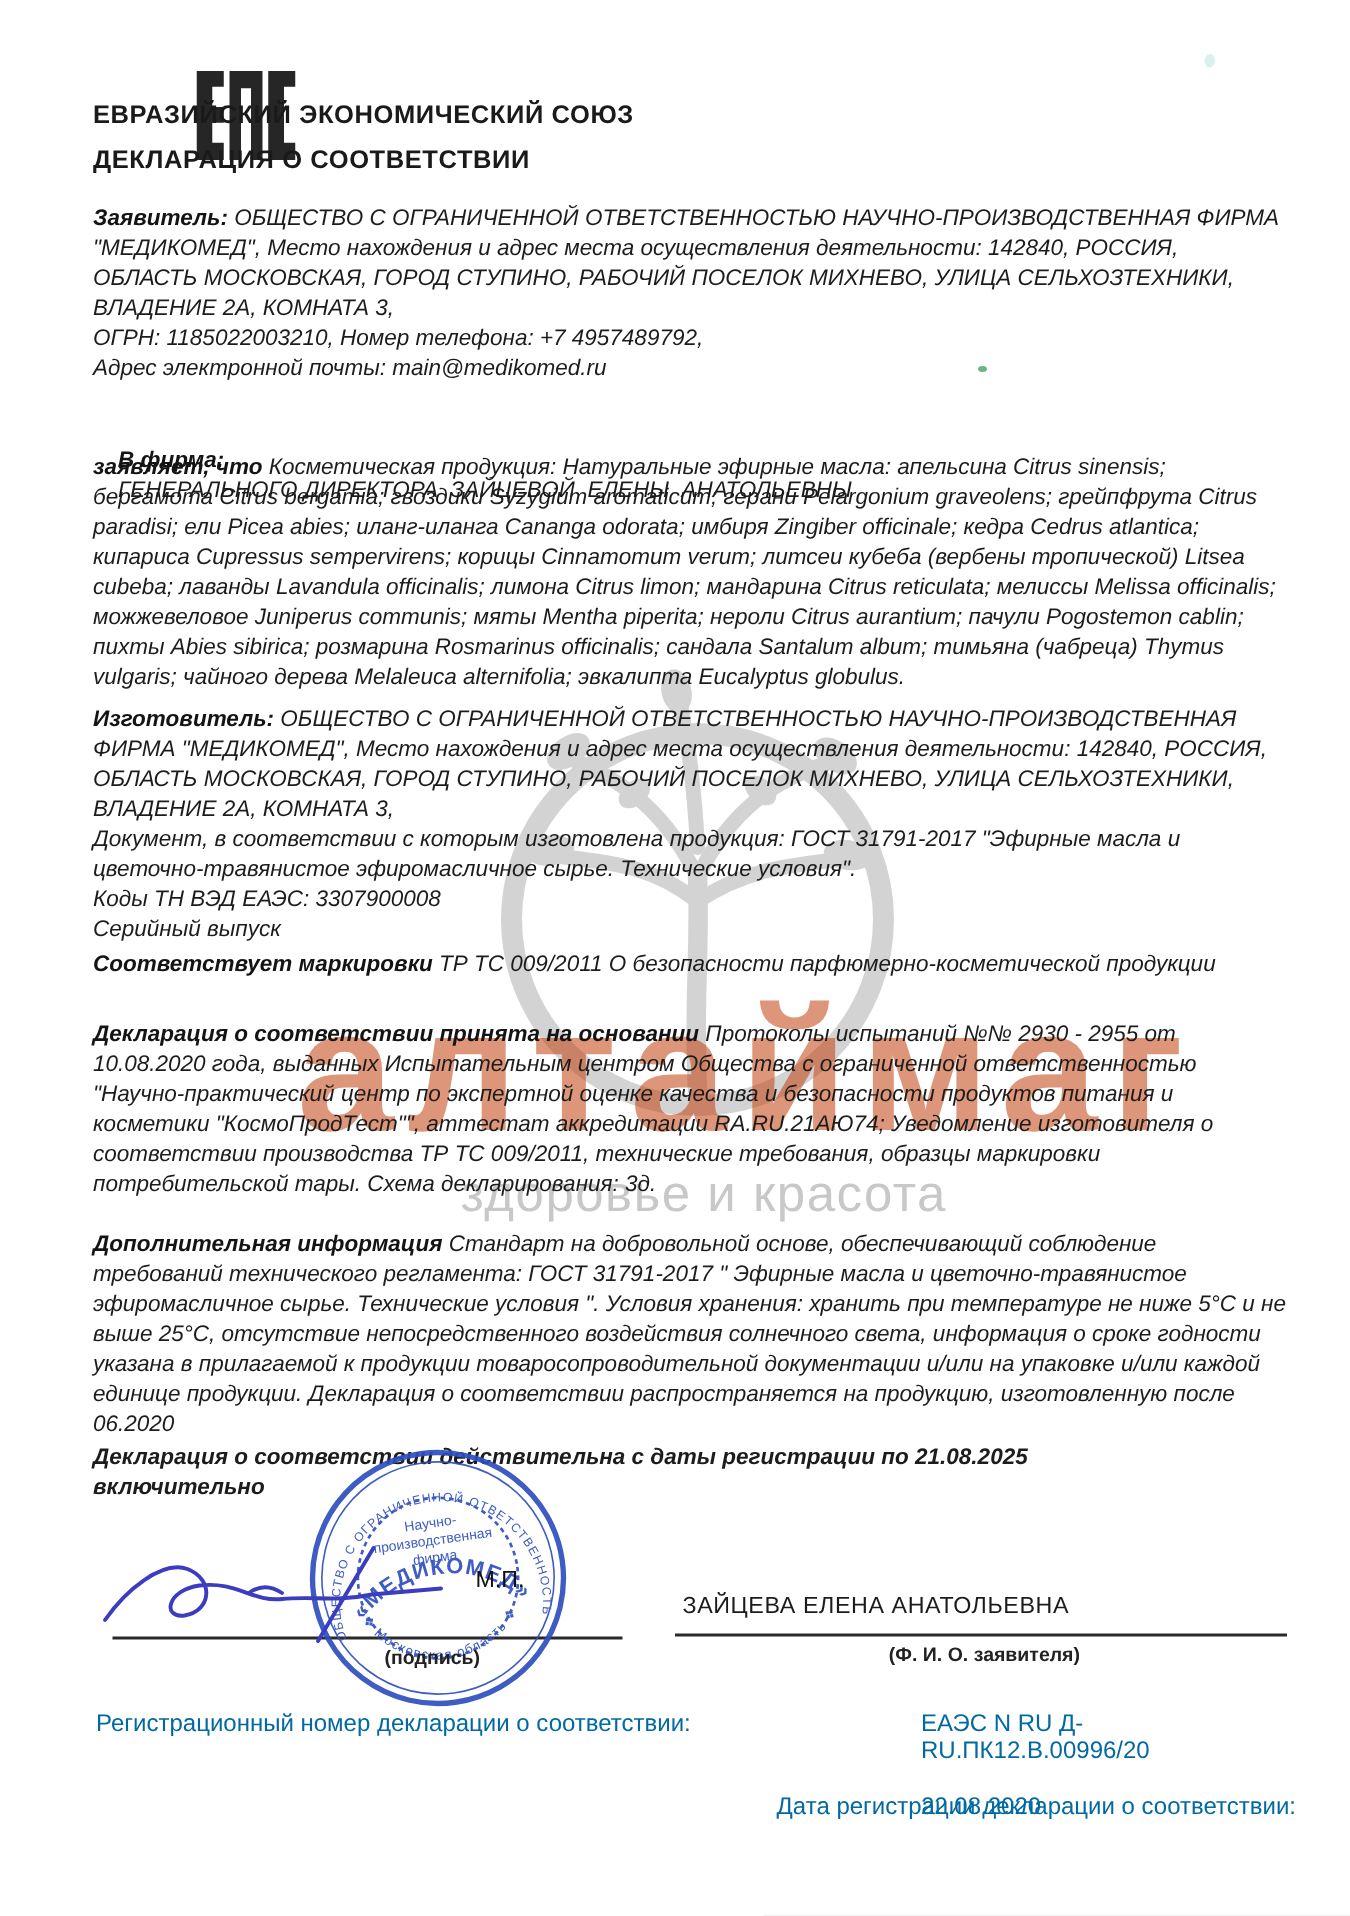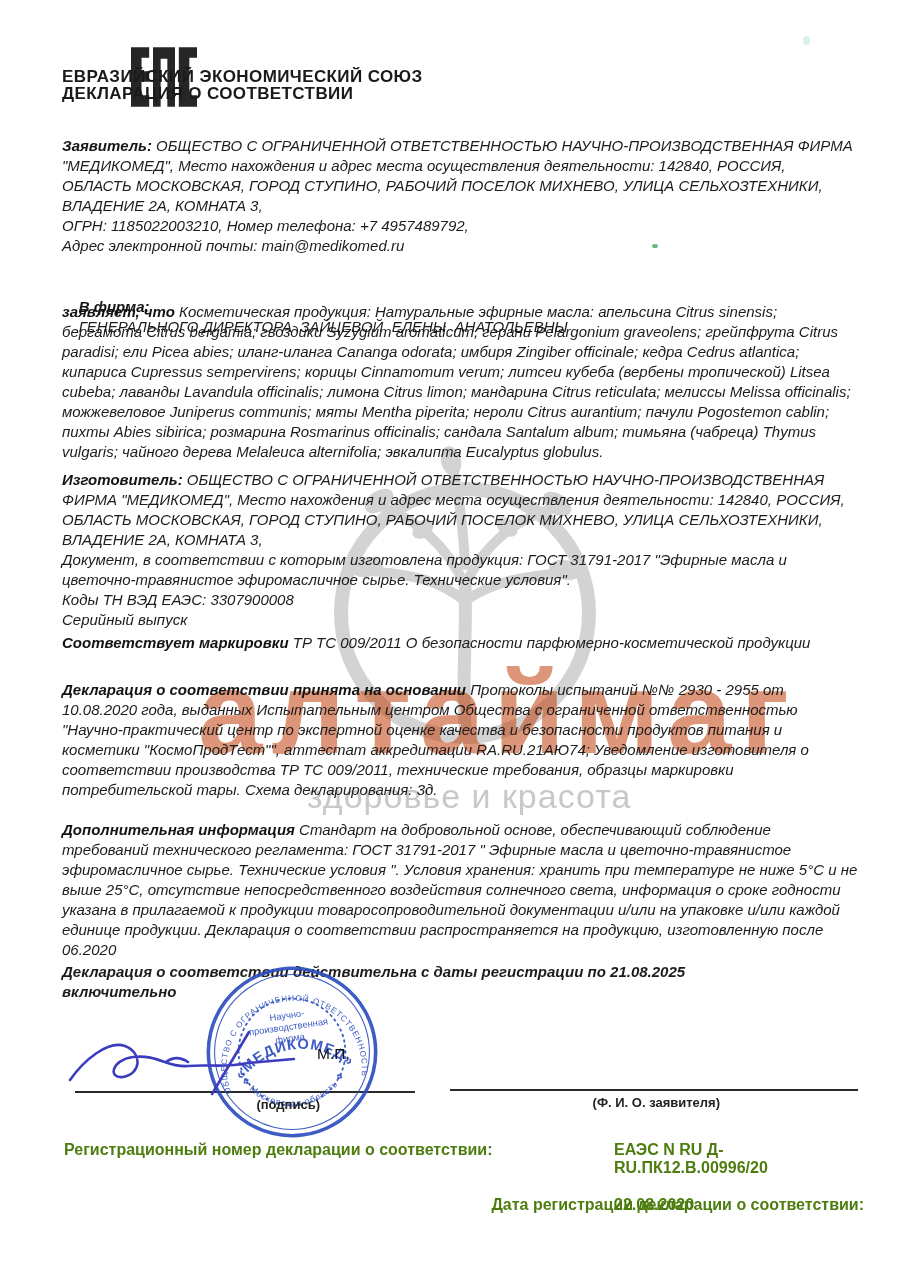--- a/index.html
+++ b/index.html
@@ -22,21 +22,21 @@
   .stamp{position:absolute;left:203px;top:963px;width:178px;height:178px;z-index:3;opacity:.92;}
   .sig-svg{position:absolute;left:62px;top:1018px;z-index:4;}
   .mp{position:absolute;left:317px;top:1045px;font-size:15.5px;color:#101010;z-index:4;}
   .signer{position:absolute;left:455px;top:1062px;font-size:15.5px;letter-spacing:.4px;color:#1b1b1b;z-index:5;}
   .sig-line{position:absolute;left:75px;top:1091px;width:340px;border-top:2px solid #2a2a2a;z-index:2;}
   .fio-line{position:absolute;left:450px;top:1089px;width:408px;border-top:2px solid #2a2a2a;z-index:2;}
   .cap{position:absolute;font-size:13px;font-weight:bold;color:#222;text-align:right;z-index:4;}
   .cap-sign{left:140px;top:1097px;width:180px;}
   .cap-fio{left:480px;top:1095px;width:240px;}
   
-  .reg-row{position:absolute;left:64px;width:800px;font-size:16px;font-weight:bold;z-index:2;color:#4d7c0f;}
+  .reg-row{position:absolute;left:64px;width:800px;font-size:16px;font-weight:normal;z-index:2;color:#0369a1;}
   .reg-val{position:absolute;left:550px;top:0;}
   .speck{position:absolute;border-radius:50%;z-index:2;}
 </style>
 </head>
 <body>
 
 <div id="page">
 
   <svg class="wm wm-tree" width="340" height="320" viewBox="0 0 340 320">
     <g stroke="#a9a9a9" fill="none" stroke-linecap="round">
@@ -63,21 +63,21 @@
 
   <svg style="position:absolute;left:131px;top:46px;z-index:2;" width="66" height="62" viewBox="0 0 69 62">
     <g fill="#262626">
       <path d="M0,0 H19 V11 H11 V25 H19 V36 H11 V50 H19 V62 H0 Z"></path>
       <path d="M23,0 H46 V62 H38 V12 H31 V62 H23 Z"></path>
       <path d="M50,0 H69 V11 H61 V50 H69 V62 H50 Z"></path>
     </g>
   </svg>
 
   <div class="title" style="top:67px;">ЕВРАЗИЙСКИЙ ЭКОНОМИЧЕСКИЙ СОЮЗ</div>
-  <div class="title" style="top:84px;">ДЕКЛАРАЦИЯ О СООТВЕТСТВИИ</div>
+  <div class="title" style="top:97px;">ДЕКЛАРАЦИЯ О СООТВЕТСТВИИ</div>
 
   <div class="sec" style="top:136px;">
     <p>
       <b>Заявитель:</b>
       <span>ОБЩЕСТВО С ОГРАНИЧЕННОЙ ОТВЕТСТВЕННОСТЬЮ НАУЧНО-ПРОИЗВОДСТВЕННАЯ ФИРМА "МЕДИКОМЕД", Место нахождения и адрес места осуществления деятельности: 142840, РОССИЯ, ОБЛАСТЬ МОСКОВСКАЯ, ГОРОД СТУПИНО, РАБОЧИЙ ПОСЕЛОК МИХНЕВО, УЛИЦА СЕЛЬХОЗТЕХНИКИ, ВЛАДЕНИЕ 2А, КОМНАТА 3,</span>
     </p>
     <span class="blk">ОГРН: 1185022003210, Номер телефона: +7 4957489792,</span>
     <span class="blk">Адрес электронной почты: main@medikomed.ru</span>
   </div>
 
@@ -145,20 +145,21 @@
 
   <svg class="sig-svg" width="260" height="85" viewBox="0 0 260 85">
     <g fill="none" stroke="#3c3cc0" stroke-width="2.6" stroke-linecap="round">
       <path d="M8,62 C22,42 46,22 63,28 C81,35 79,56 61,59 C46,61 49,42 71,39 C96,36 106,50 126,48 C146,46 162,50 186,45 L232,41"></path>
       <path d="M150,76 L187,14"></path>
       <path d="M104,44 C112,38 120,40 126,44"></path>
     </g>
   </svg>
 
   <div class="mp">М.П.</div>
+  <div class="signer">ЗАЙЦЕВА ЕЛЕНА АНАТОЛЬЕВНА</div>
   <div class="sig-line"></div>
   <div class="fio-line"></div>
   <div class="cap cap-sign">(подпись)</div>
   <div class="cap cap-fio">(Ф. И. О. заявителя)</div>
 
   <div class="reg-row" style="top:1141px;">
     <span>Регистрационный номер декларации о соответствии:</span>
     <span class="reg-val">ЕАЭС N RU Д-RU.ПК12.В.00996/20</span>
   </div>
   <div class="reg-row" style="top:1196px;text-align:right;">

